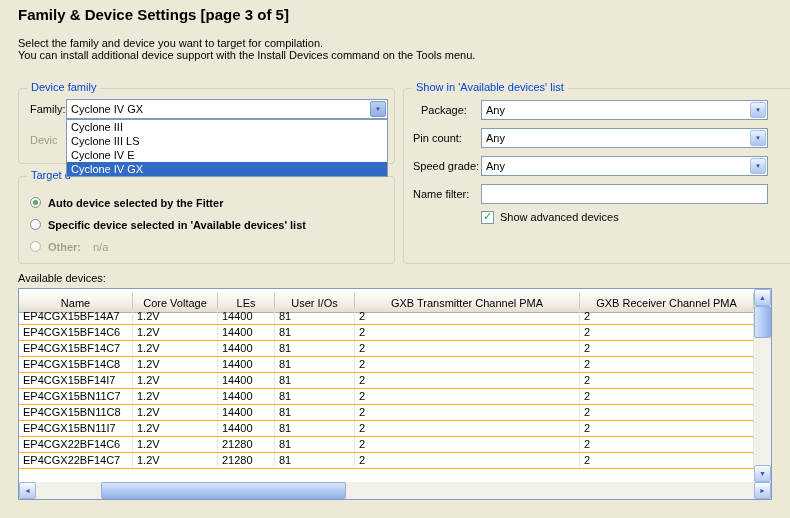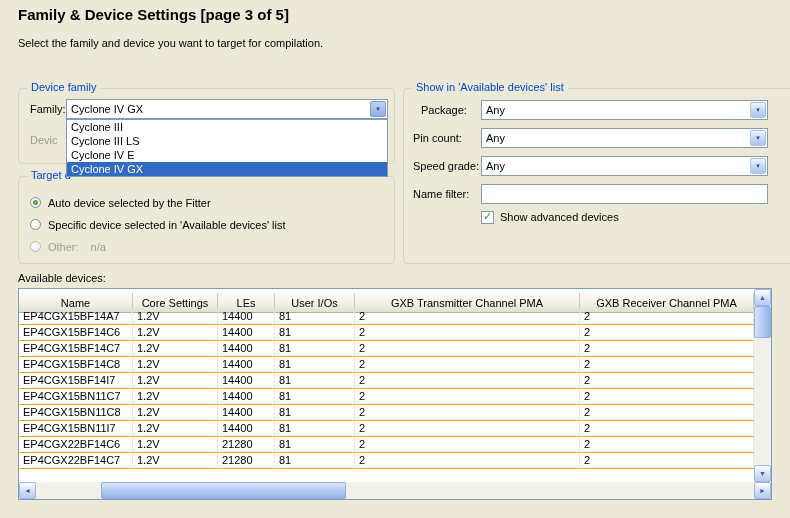--- a/index.html
+++ b/index.html
@@ -35,21 +35,21 @@
   .dropdown{position:absolute;left:66px;top:119px;width:322px;background:#fff;
     border:1px solid #7F9DB9;box-sizing:border-box;z-index:20;}
   .dd-item{height:14px;line-height:14px;padding-left:4px;white-space:nowrap;}
   .dd-item.sel{background:#316AC5;color:#fff;}
 
   .radio-row{position:absolute;left:30px;display:flex;align-items:center;height:13px;}
   .radio{width:11px;height:11px;border:1px solid #7E8FA4;border-radius:50%;box-sizing:border-box;
     background:radial-gradient(circle at 35% 35%,#FFFFFF 0%,#EDEDEA 100%);position:relative;flex:0 0 auto;}
   .radio.checked::after{content:"";position:absolute;left:2px;top:2px;width:5px;height:5px;border-radius:50%;
     background:radial-gradient(circle,#77C455 0%,#2E8A2E 100%);}
-  .radio-row .rlabel{margin-left:7px;}
+  .radio-row .rlabel{margin-left:7px;font-weight:bold;}
   .radio-row .rvalue{margin-left:12px;}
   .radio-row.disabled{color:#A3A18E;}
   .radio-row.disabled .radio{border-color:#BDBAAA;}
 
   .textinput{position:absolute;left:481px;top:184px;width:287px;height:20px;border:1px solid #7F9DB9;
     box-sizing:border-box;font-family:"Liberation Sans","DejaVu Sans",sans-serif;font-size:11px;padding:2px 4px;}
 
   .check-row{position:absolute;left:481px;top:210px;display:flex;align-items:center;height:14px;}
   .checkbox{width:13px;height:13px;border:1px solid #7E95B2;background:#fff;box-sizing:border-box;
     display:flex;align-items:center;justify-content:center;flex:0 0 auto;}
@@ -84,20 +84,21 @@
     background:linear-gradient(180deg,#D8E5FB 0%,#B2CBF4 50%,#94B2E8 100%);
     border:1px solid #97AEDC;border-radius:2px;}
 </style>
 </head>
 <body>
 
 <div class="dialog">
 
   <div class="title">Family &amp; Device Settings [page 3 of 5]</div>
   <div class="desc d1">Select the family and device you want to target for compilation.</div>
+  <div class="desc d2">You can install additional device support with the Install Devices command on the Tools menu.</div>
 
   <div class="groupbox" id="g-family">
     <span class="grouplabel">Device family</span>
   </div>
   <span class="lbl" style="left:30px;top:103px;">Family:</span>
   <div class="combo" id="c-family">
     <span class="combo-text">Cyclone IV GX</span>
     <span class="combo-btn pressed">
       <span>▼</span>
     </span>
@@ -158,21 +159,21 @@
     <span class="checkbox checked">
       <span class="check">✓</span>
     </span>
     <span class="clabel">Show advanced devices</span>
   </div>
 
   <span class="lbl" style="left:18px;top:272px;">Available devices:</span>
   <div id="devtable">
     <div class="thead">
       <div class="th c0">Name</div>
-      <div class="th c1">Core Settings</div>
+      <div class="th c1">Core Voltage</div>
       <div class="th c2">LEs</div>
       <div class="th c3">User I/Os</div>
       <div class="th c4">GXB Transmitter Channel PMA</div>
       <div class="th c5">GXB Receiver Channel PMA</div>
     </div>
     <div class="tbody">
         <div class="trow">
           <div class="tcell c0">EP4CGX15BF14A7</div>
           <div class="tcell c1">1.2V</div>
           <div class="tcell c2">14400</div>

